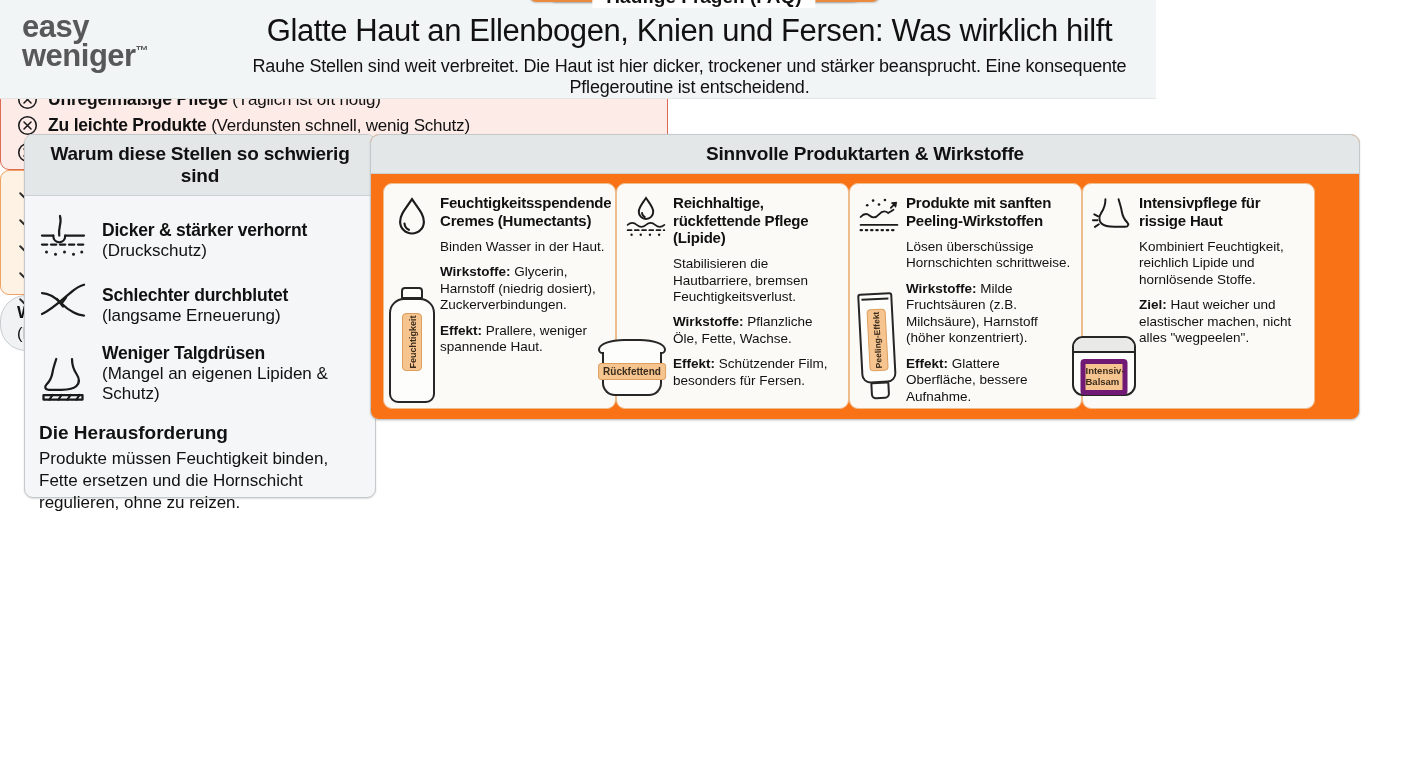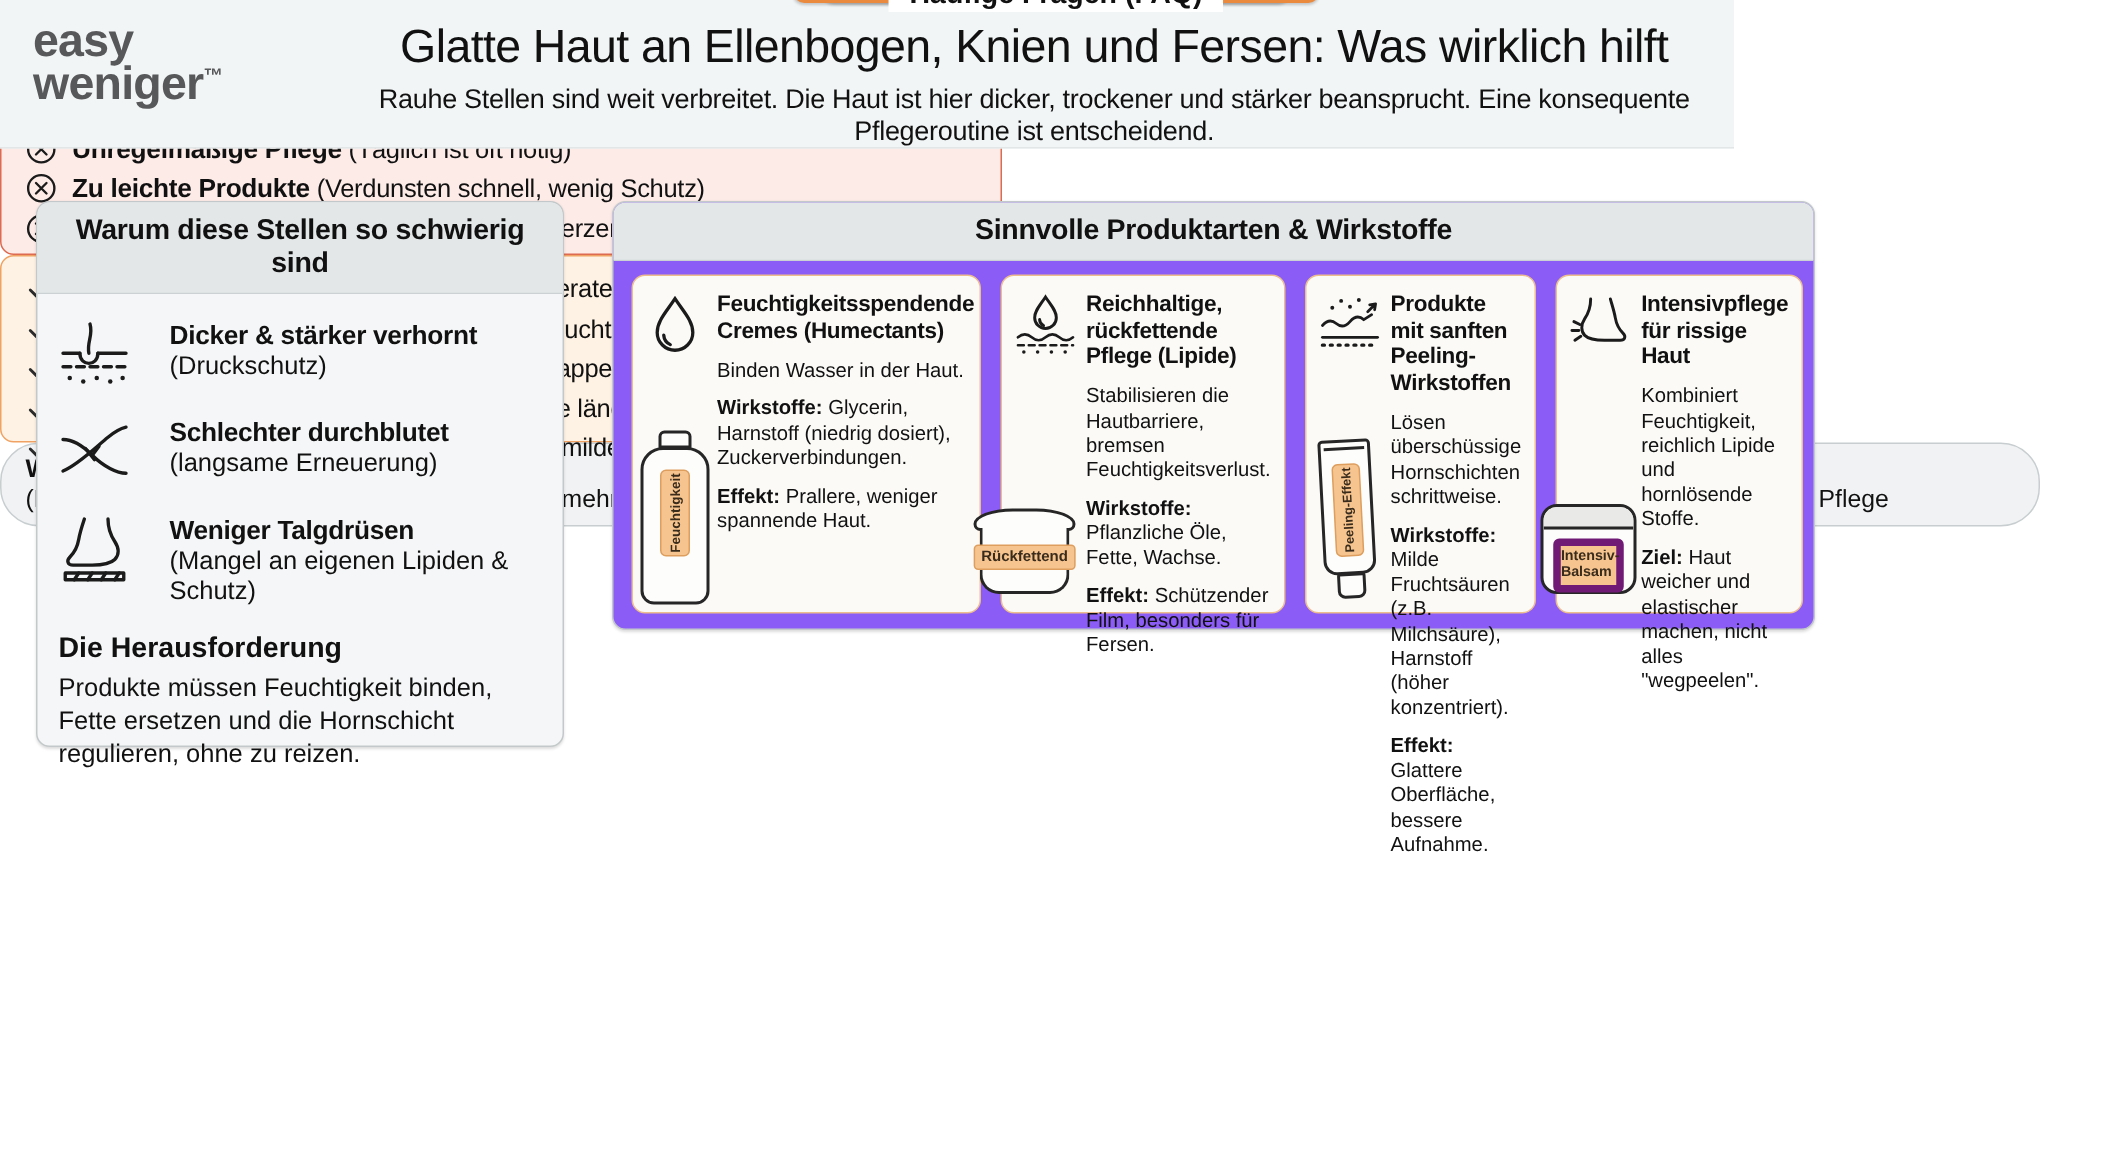--- a/index.html
+++ b/index.html
@@ -26,33 +26,33 @@
   .panel-head { background:#e3e7e8; border-bottom:1px solid #ccd2d3;
                 border-radius:8px 8px 0 0; font-weight:700; font-size:19px;
                 padding:8px 14px; letter-spacing:-.2px;text-align:center; }
   .badge { position:absolute; top:-26px; left:50%; transform:translateX(-50%);
            color:#fff; font-weight:700; font-size:17.5px; padding:3px 16px 4px;
            border-radius:7px; white-space:nowrap; box-shadow:0 1px 2px rgba(0,0,0,.2); }
 
   
   .why-panel { left:24px; top:134px; width:352px; height:364px;
                background:#f5f6f7; border:1.5px solid #c3c9ca; }
-  .why-item { display:flex; align-items:flex-start; gap:24px; margin:17px 14px 0 12px; }
+  .why-item { display:flex; align-items:flex-end; gap:13px; margin:17px 14px 0 12px; }
   .why-icon { width:52px; flex:none; display:flex; justify-content:center; }
   .why-bold { font-weight:700; font-size:17.5px; letter-spacing:-.2px; }
   .why-detail { font-size:17px; }
   .challenge { margin:18px 14px 0 14px; }
   .challenge-title { font-weight:700; font-size:19px; }
   .challenge-text { font-size:17px; margin-top:4px; line-height:1.3; }
 
   
-  .products-panel { left:408px; top:134px; width:802px; height:286px;
-                    background:#8b5cf6; border:1.5px solid #c3c9ca; }
+  .products-panel { left:370px; top:134px; width:990px; height:286px;
+                    background:#f97316; border:1.5px solid #c3c9ca; }
   .products-head { text-align:center; }
-  .cards { display:flex; gap:13px; padding:9px 12px; }
+  .cards { display:flex; gap:0; padding:9px 12px; }
   .card { position:relative; width:233px; height:226px; background:#fbfaf7;
           border:1.5px solid #eebd8e; border-radius:9px; padding:10px 9px 8px 56px; }
   .card-icon { position:absolute; left:8px; top:12px; }
   .card-title { font-size:15px; line-height:1.18; letter-spacing:-.2px; min-height:36px; }
   .card-p { font-size:13.5px; line-height:1.22; margin-top:9px; }
 
   
   .prod { position:absolute; }
   .vlabel { position:absolute; background:#f6c48f; border:1px solid #dd9e5e;
             border-radius:4px; display:flex; align-items:center; justify-content:center; }

